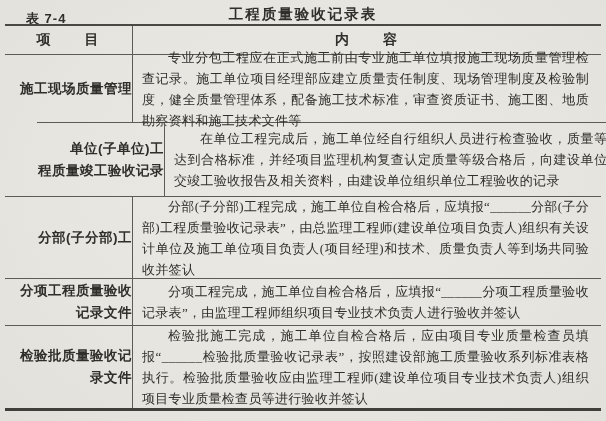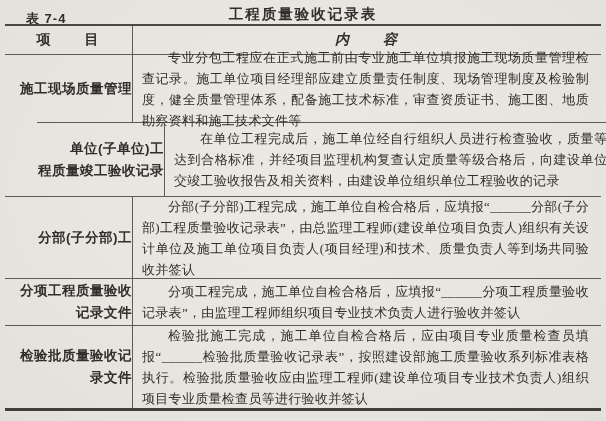--- a/index.html
+++ b/index.html
@@ -43,21 +43,21 @@
     display: flex; align-items: center;
     padding: 4px 12px 4px 9px;
   }
   .header-row { height: 28px; }
   .header-row .td-item, .header-row .td-content {
     justify-content: center; align-items: center; text-align: right;
     font-size: 14px; letter-spacing: 2px; font-weight: bold;
     font-family: "Liberation Serif", serif;
     padding: 0;
   }
-  .header-row .td-content { display: flex; font-style: italic; }
+  .header-row .td-content { display: flex; }
 
   .row-h1 { height: 68px; }
   .row-h2 { height: 74px; margin-left: 32px; }
   .row-h3 { height: 82px; }
   .row-h4 { height: 47px; }
   .row-h5 { height: 83px; }
 
   .item-line {
     font-family: "Liberation Sans", sans-serif;
     font-weight: bold;

